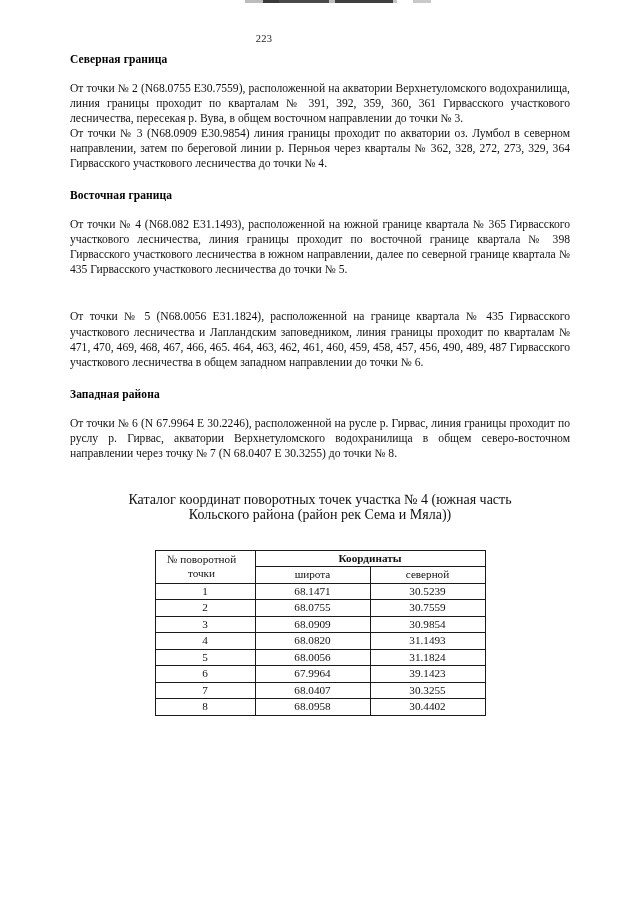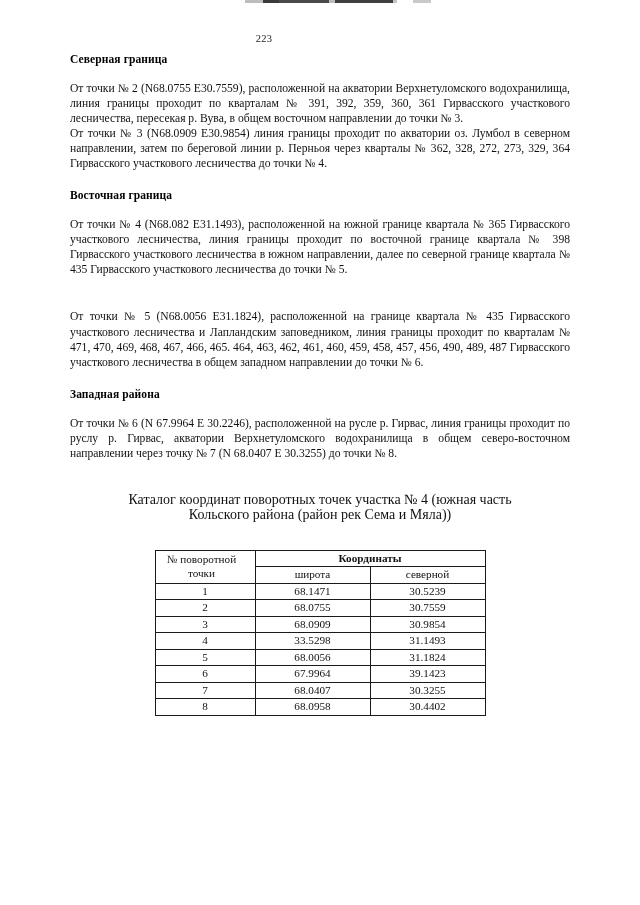--- a/index.html
+++ b/index.html
@@ -190,21 +190,21 @@
             <td>68.0755</td>
             <td>30.7559</td>
           </tr>
           <tr>
             <td class="num-bold">3</td>
             <td>68.0909</td>
             <td>30.9854</td>
           </tr>
           <tr>
             <td class="num-bold">4</td>
-            <td>33.5298</td>
+            <td>68.0820</td>
             <td>31.1493</td>
           </tr>
           <tr>
             <td class="num-bold">5</td>
             <td>68.0056</td>
             <td>31.1824</td>
           </tr>
           <tr>
             <td class="num-bold">6</td>
             <td>67.9964</td>

